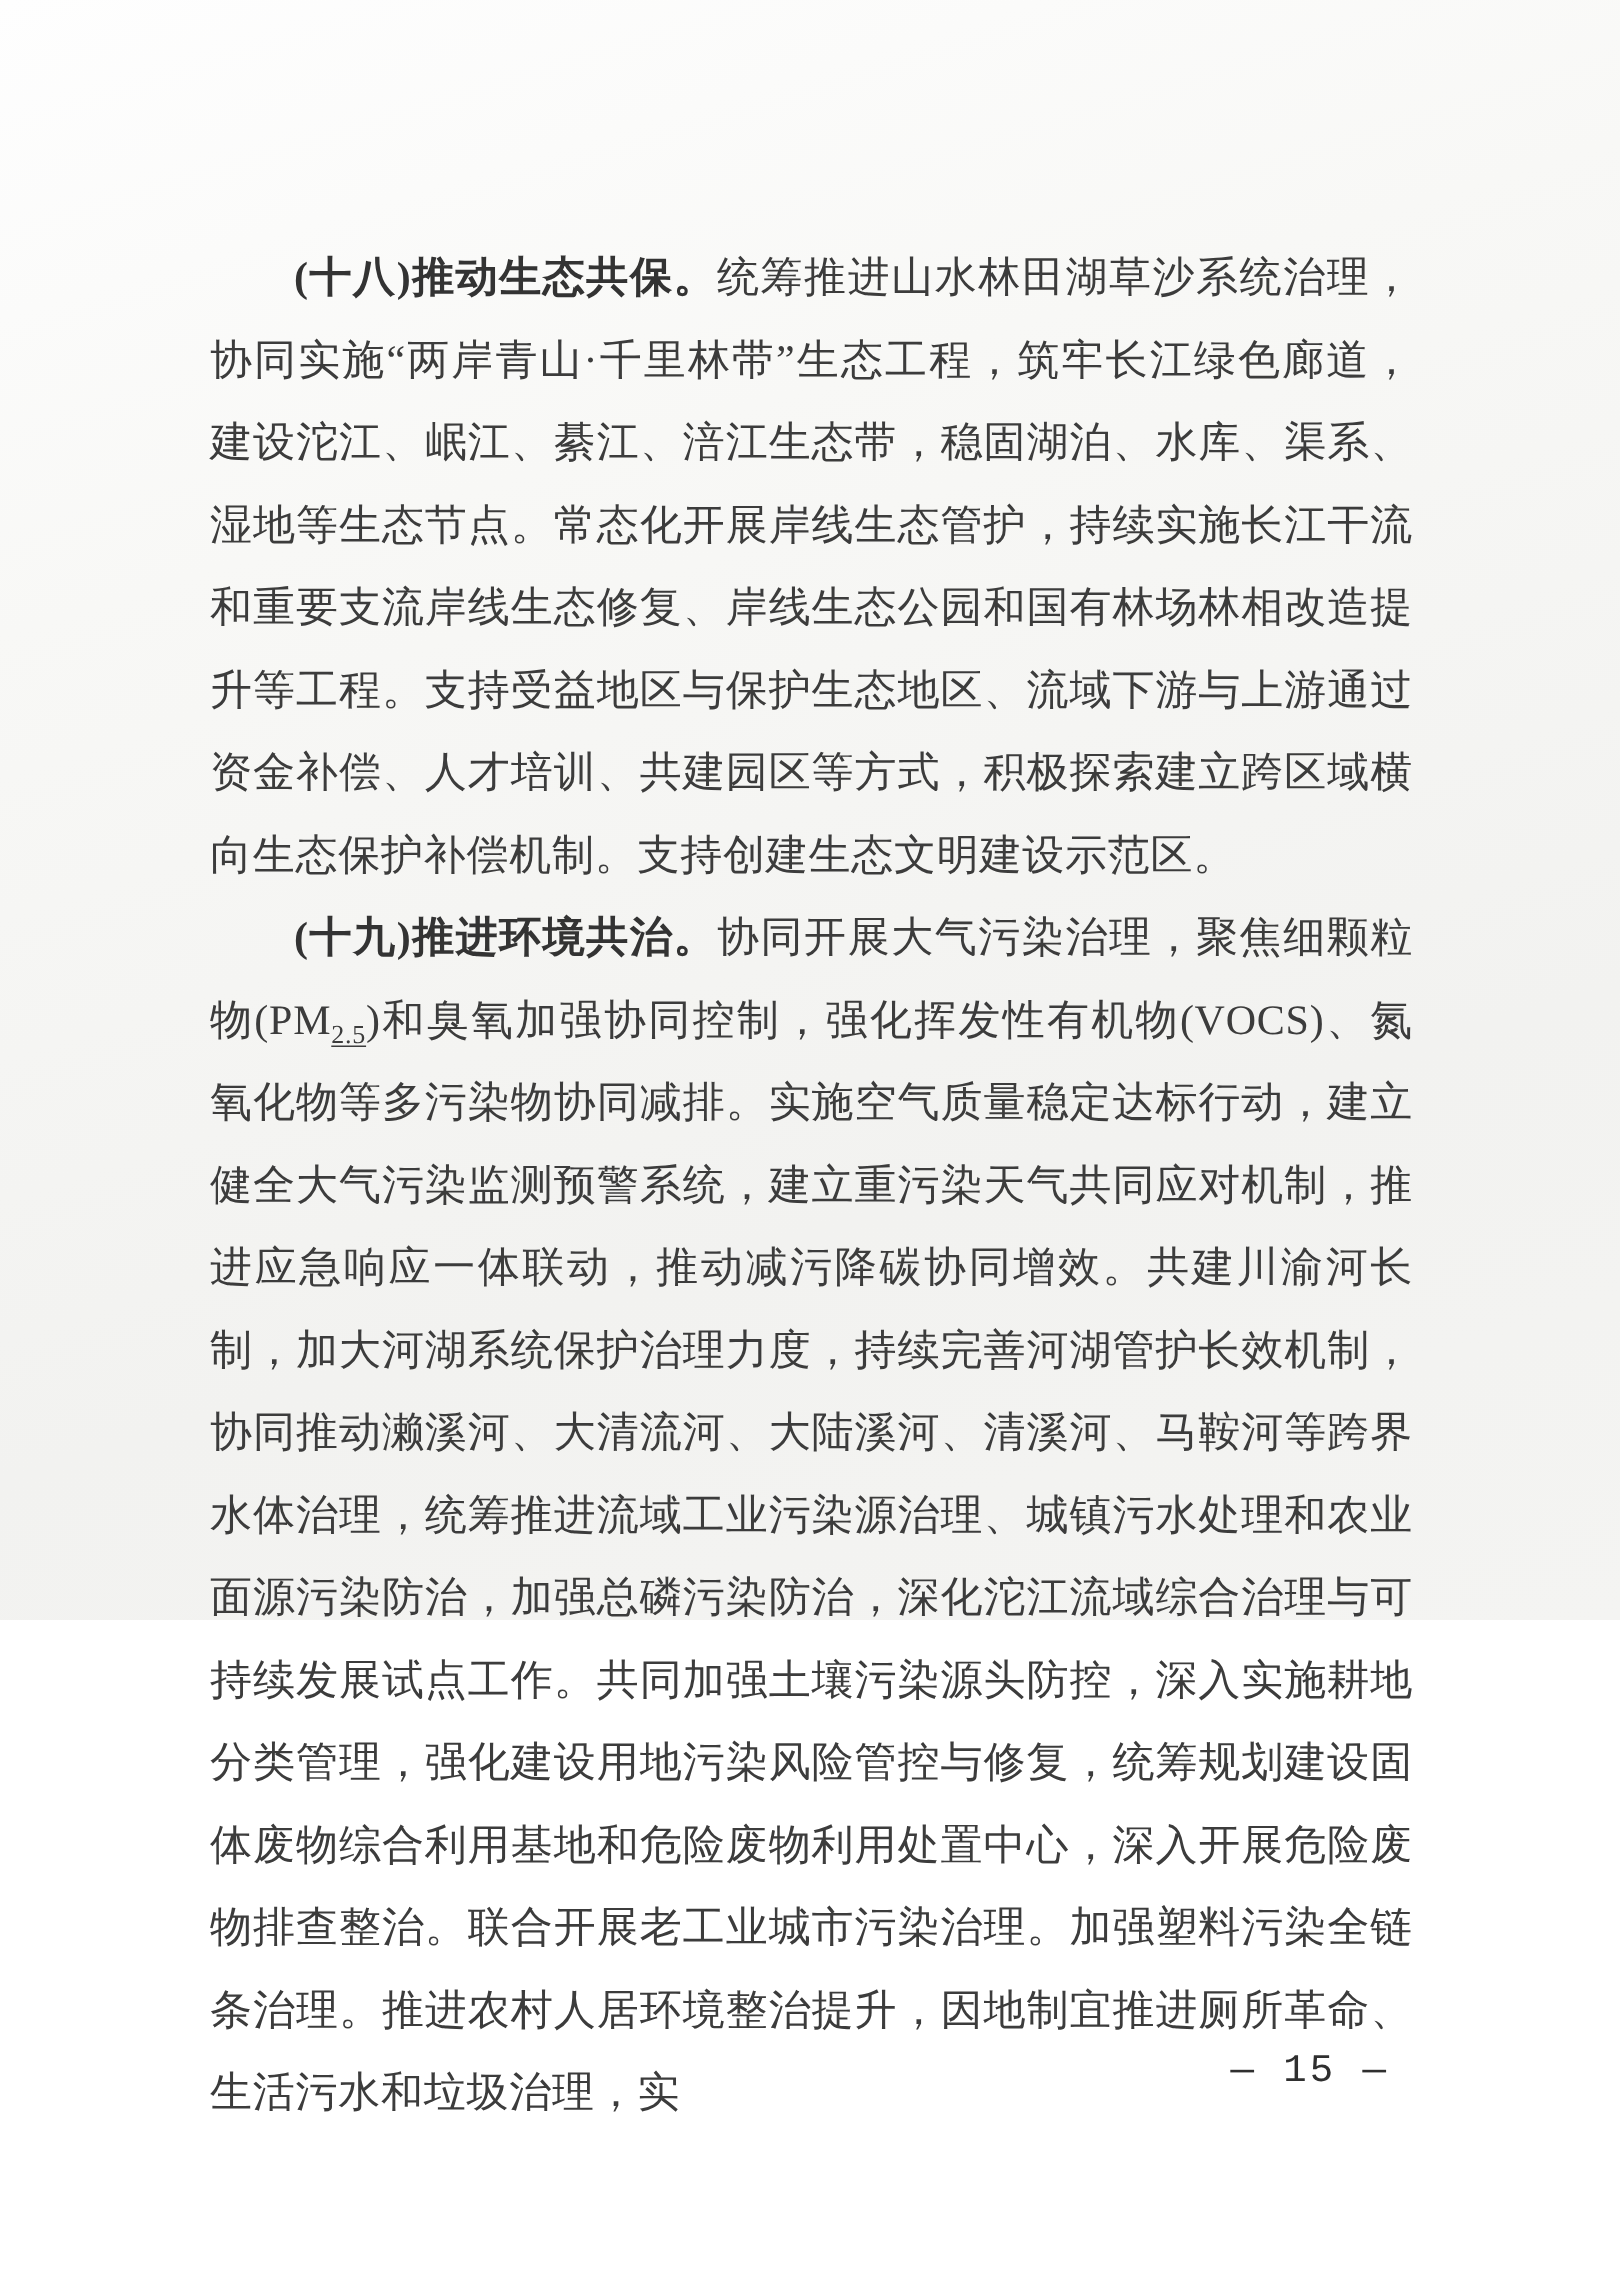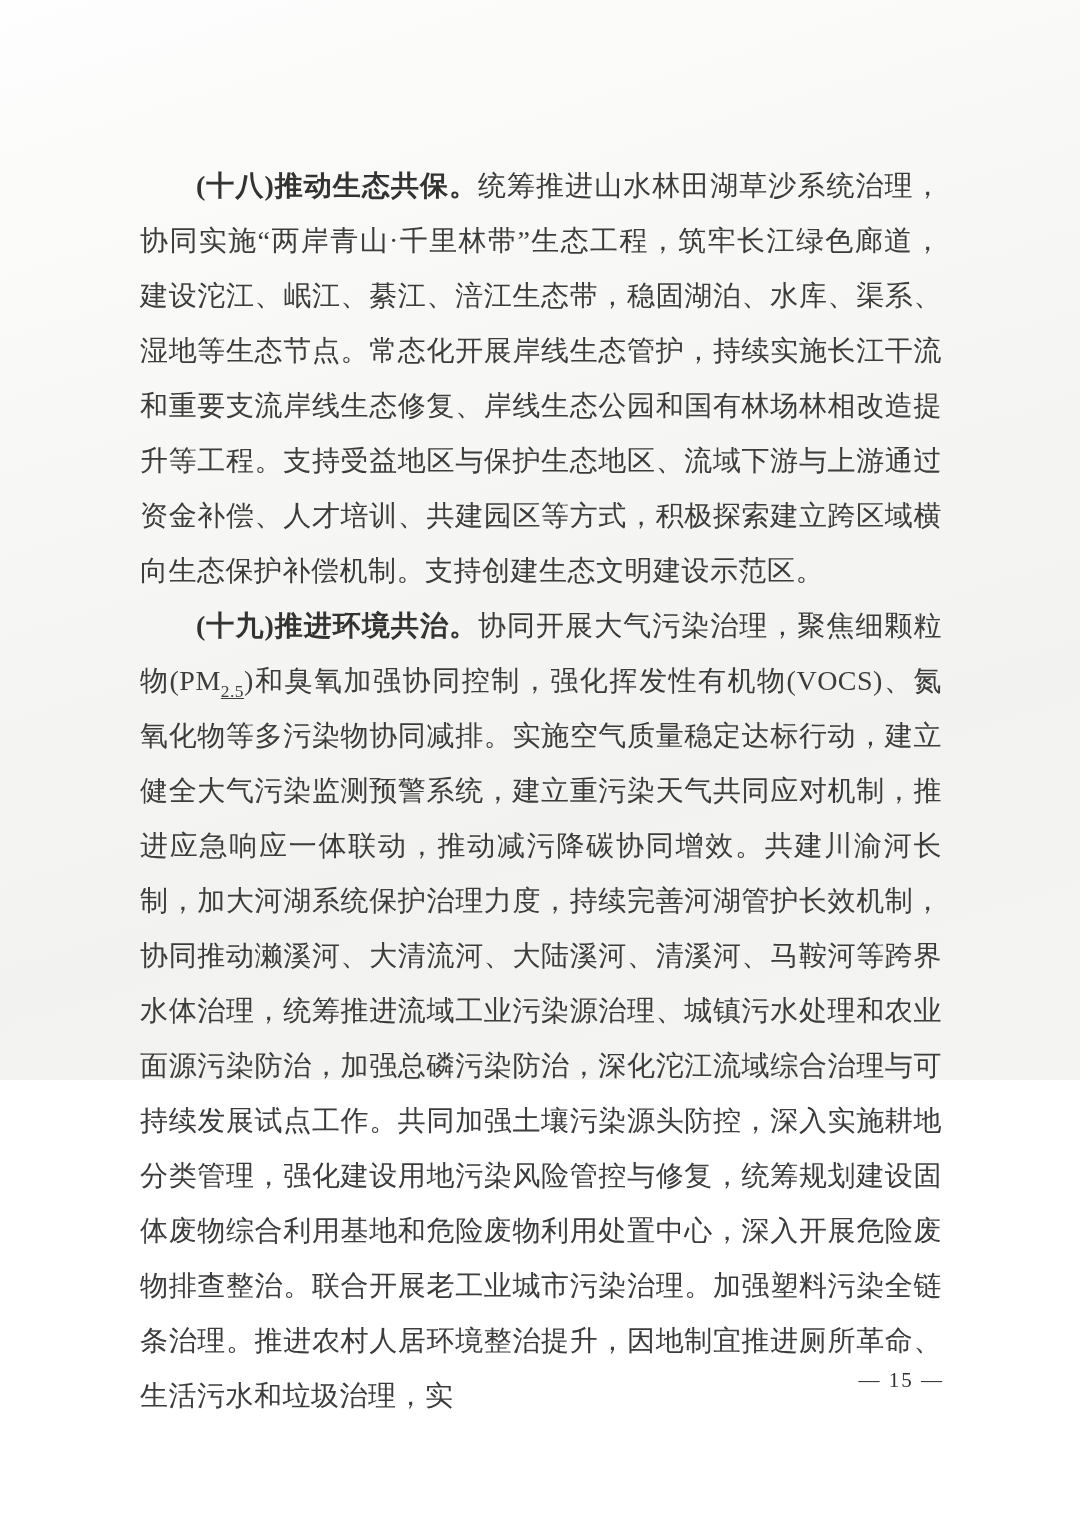--- a/index.html
+++ b/index.html
@@ -40,26 +40,26 @@
     color: #333333;
   }
   .para-body sub {
     font-size: 0.62em;
     line-height: 0;
     text-decoration: underline;
   }
   .page-footer {
     position: absolute;
     top: 1356px;
-    right: 136px;
-    font-size: 21px;
+    right: 154px;
+    font-size: 26px;
     line-height: 48px;
     color: #2f2f2f;
     letter-spacing: 2px;
-    font-family: Liberation Serif, serif;
+    font-family: Liberation Mono, monospace;
   }
 </style>
 </head>
 <body>
 
 <div class="page">
 
   <div class="text-block">
 
     <p class="para"><span class="para-heading">(十八)推动生态共保。</span><span class="para-body"><span>统筹推进山水林田湖草沙系统治理，协同实施“两岸青山·千里林带”生态工程，筑牢长江绿色廊道，建设沱江、岷江、綦江、涪江生态带，稳固湖泊、水库、渠系、湿地等生态节点。常态化开展岸线生态管护，持续实施长江干流和重要支流岸线生态修复、岸线生态公园和国有林场林相改造提升等工程。支持受益地区与保护生态地区、流域下游与上游通过资金补偿、人才培训、共建园区等方式，积极探索建立跨区域横向生态保护补偿机制。支持创建生态文明建设示范区。</span></span></p>

